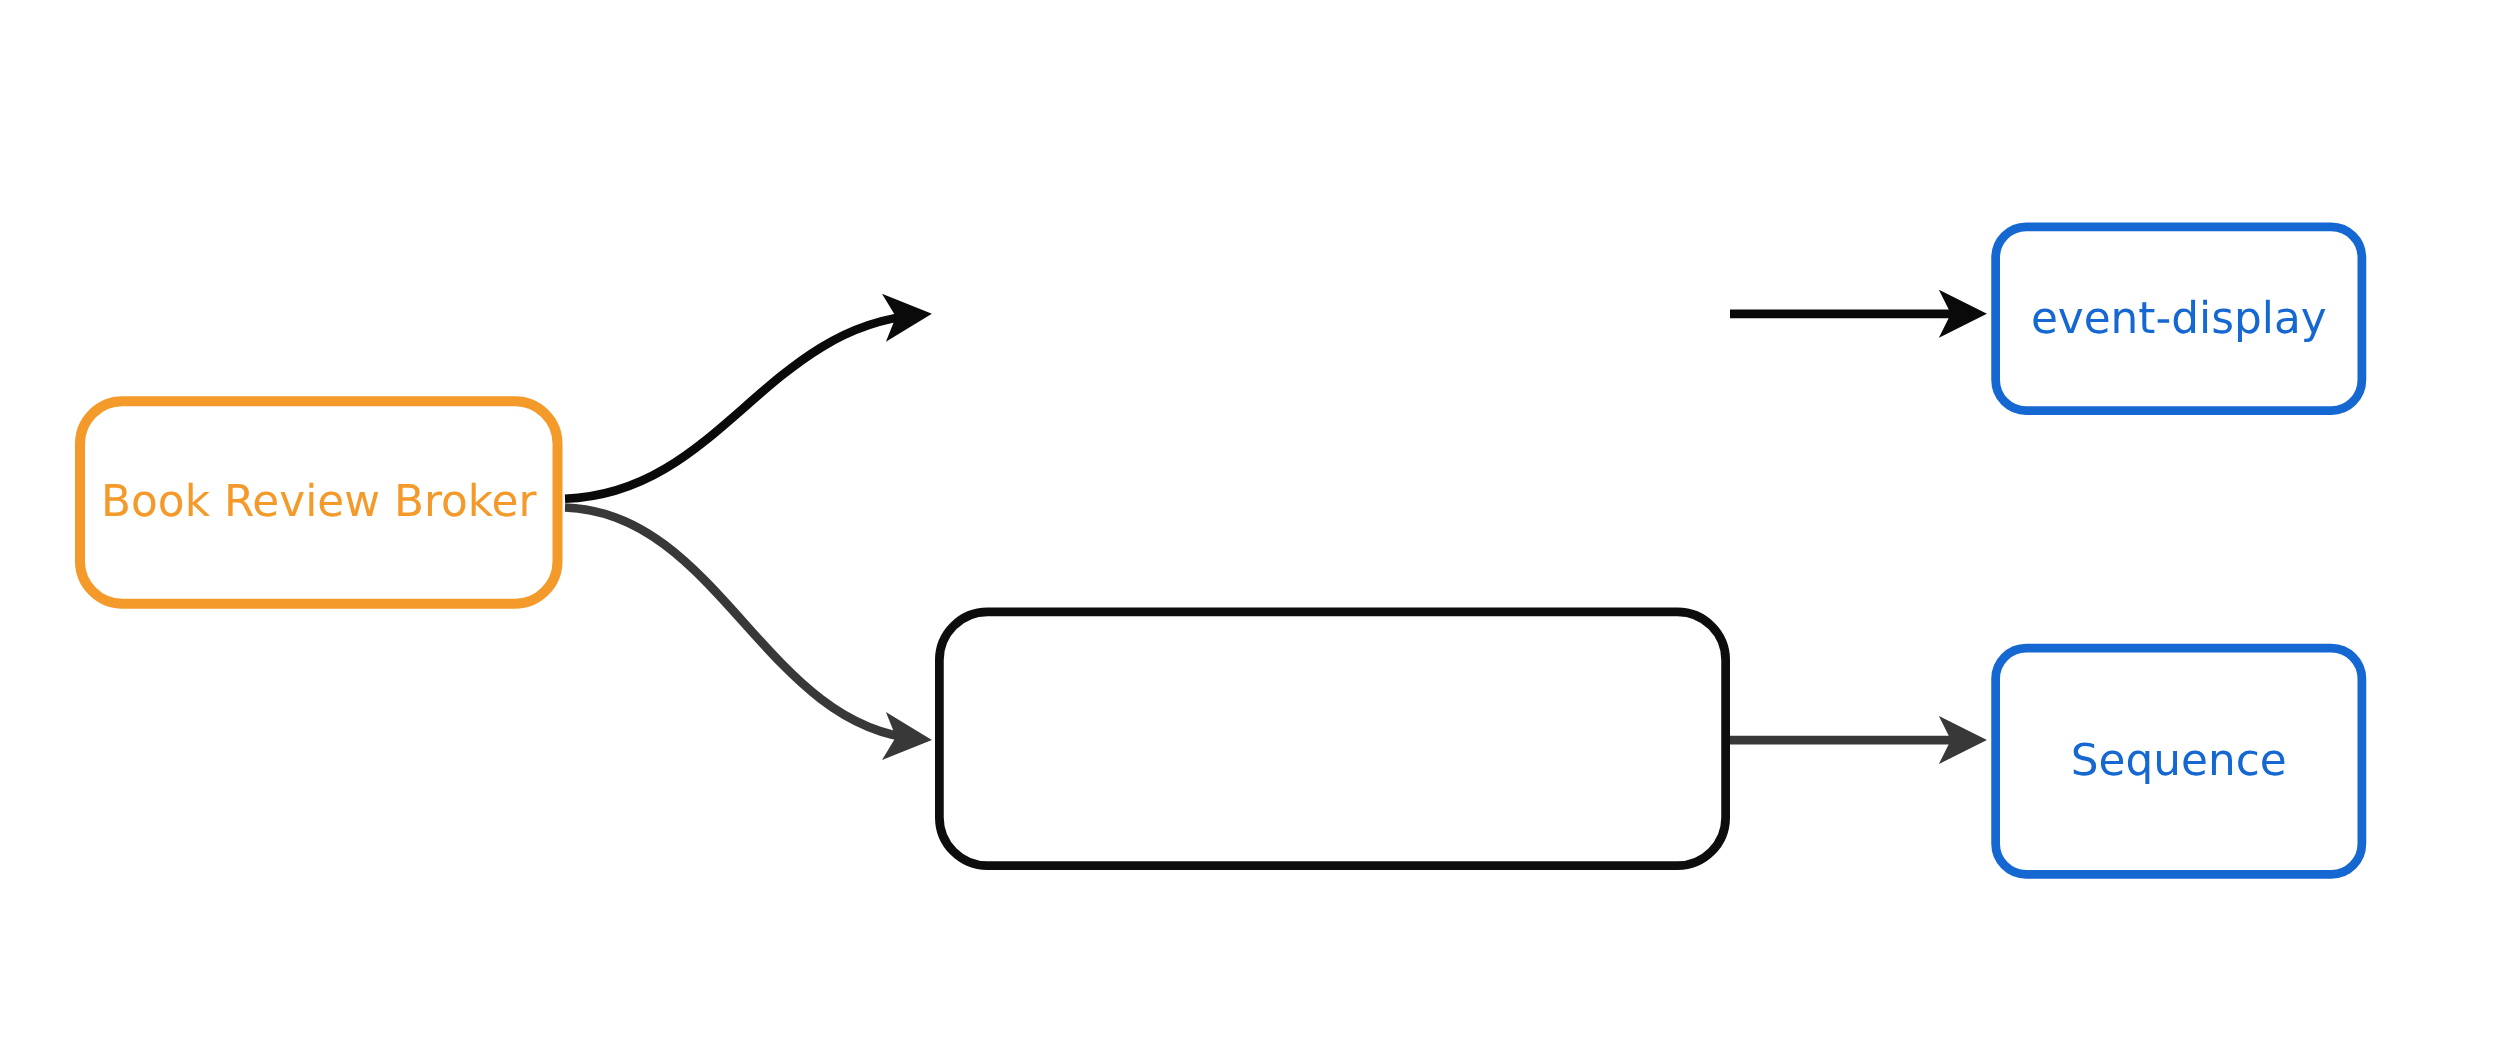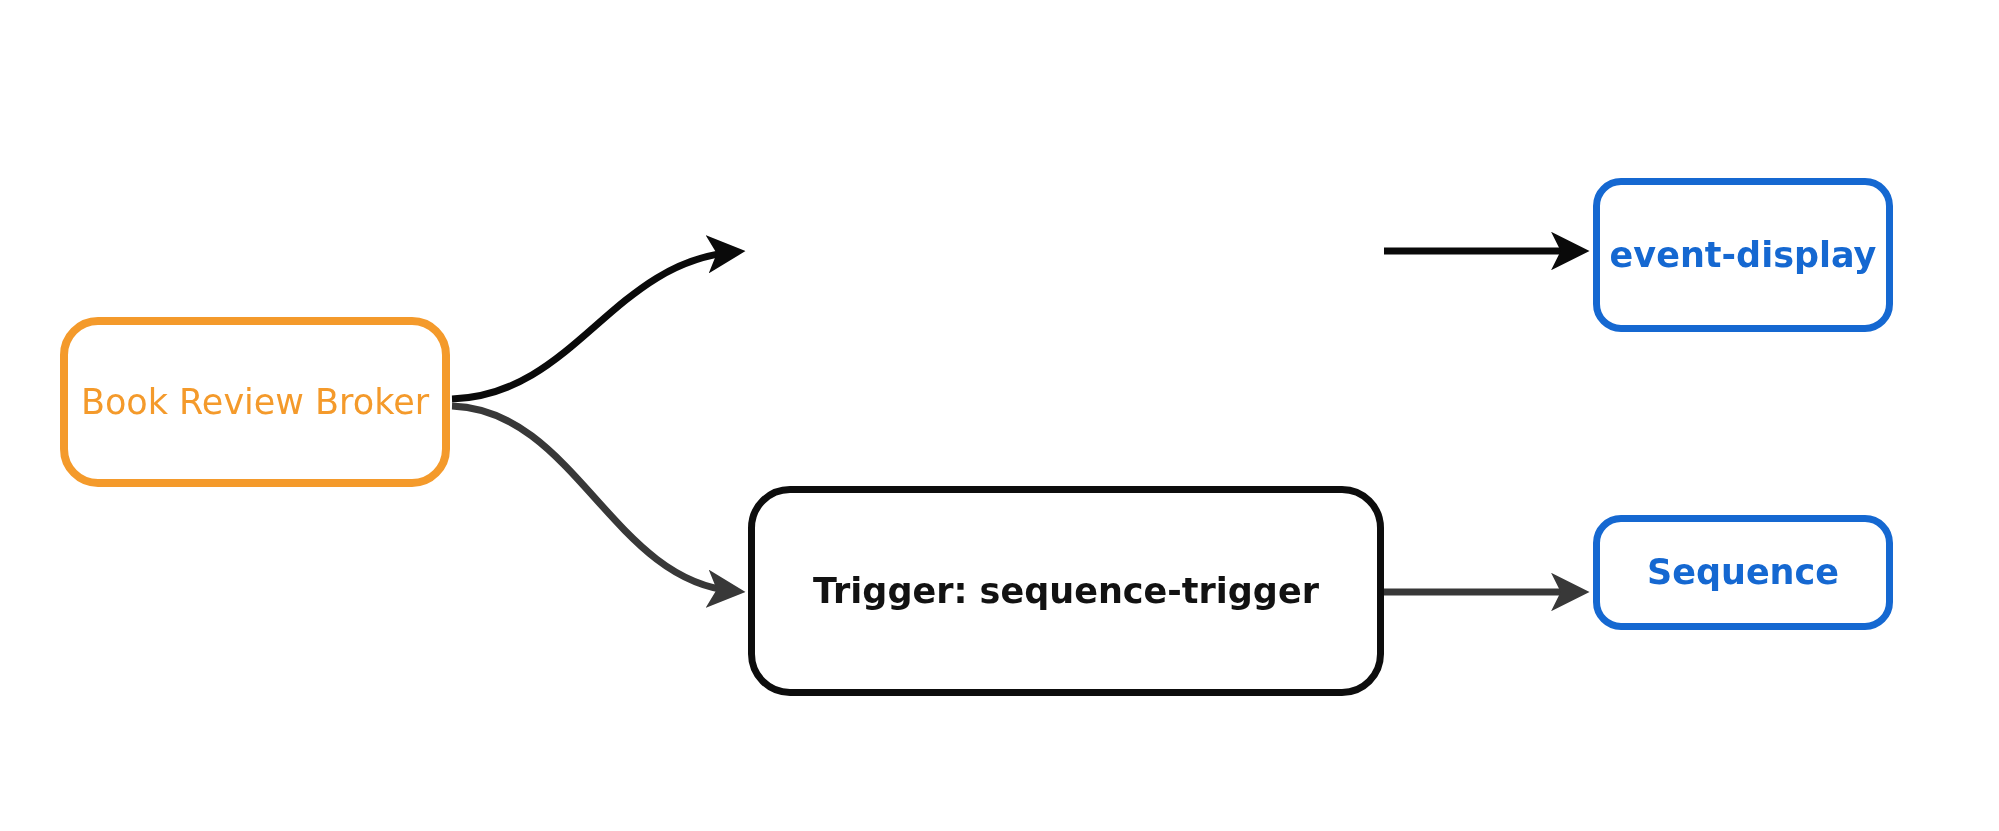--- a/index.html
+++ b/index.html
@@ -69,24 +69,23 @@
   }
   .t-sub {
     white-space: nowrap;
   }
   .sink {
     left: 1593px;
     width: 300px;
     border: 7px solid var(--accent_blue, #1568d1);
     border-radius: 28px;
     color: var(--accent_blue, #1568d1);
-    font-weight: bold;
   }
   .sink.ed { top: 178px; height: 154px; }
-  .sink.sq { top: 515px; height: 115px; }
+  .sink.sq { top: 515px; height: 188px; }
   .label { white-space: nowrap; }
   .broker .label { white-space: normal; }
 </style>
 </head>
 <body>
 
 <div class="canvas">
 
   <svg class="edge-layer" width="1999" height="831" viewBox="0 0 1999 831" aria-hidden="true">
     <defs>
@@ -106,21 +105,20 @@
 
     <path class="edge gray" d="M 1384 592 L 1578 592" marker-end="url(#arrow-gray)"></path>
   </svg>
 
   <div class="node broker">
     <span class="label">Book Review Broker</span>
   </div>
 
 
   <div class="node trigger t2">
-    <span class="t-title">Trigger: sequence-trigger</span>
   </div>
 
   <div class="node sink ed">
     <span class="label">event-display</span>
   </div>
 
   <div class="node sink sq">
     <span class="label">Sequence</span>
   </div>
 

